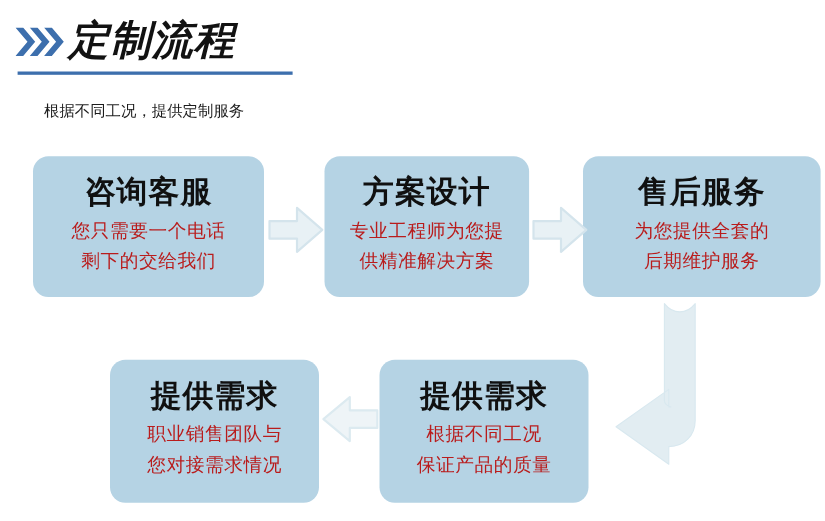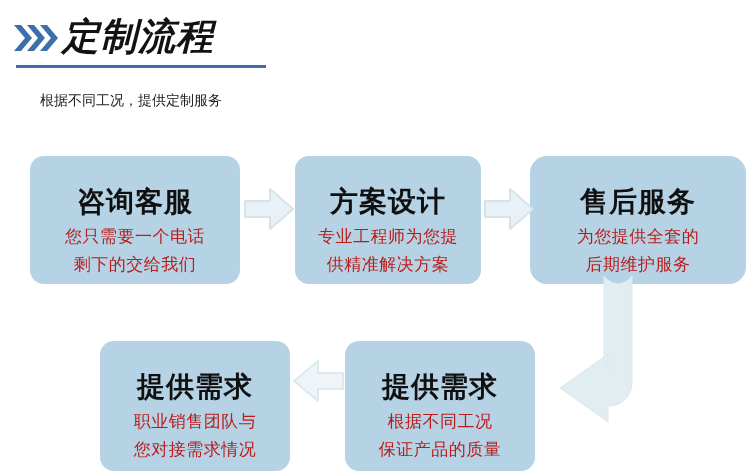--- a/index.html
+++ b/index.html
@@ -60,24 +60,23 @@
     color: #1c1c1c;
     white-space: nowrap;
   }
 
   
   .card {
     position: absolute;
     background: #b5d3e4;
     border-radius: 14px;
     box-sizing: border-box;
-    padding-top: 25px;
+    padding-top: 12px;
     text-align: center;
     overflow: hidden;
-    margin-top: 14px;
   }
   .card-title {
     font-size: 28px;
     font-weight: bold;
     line-height: 42px;
     color: #101010;
     letter-spacing: 1px;
     white-space: nowrap;
   }
   .card-body {
@@ -85,21 +84,21 @@
     font-size: 17px;
     line-height: 28px;
     color: #b91c1c;
     letter-spacing: 0.5px;
     white-space: nowrap;
   }
 
   
   #card-1 { left: 30px;  top: 142px; width: 210px; height: 128px; }
   #card-2 { left: 295px; top: 142px; width: 186px; height: 128px; }
-  #card-3 { left: 530px; top: 142px; width: 216px; height: 128px; border-radius: 17px; }
+  #card-3 { left: 530px; top: 142px; width: 216px; height: 128px; }
   
   #card-4 { left: 100px; top: 327px; width: 190px; height: 130px; }
   #card-5 { left: 345px; top: 327px; width: 190px; height: 130px; }
 
   
   .arrow {
     position: absolute;
   }
   #arrow-1 { left: 243px; top: 184px; width: 52px; height: 50px; }
   #arrow-2 { left: 483px; top: 184px; width: 52px; height: 50px; }

